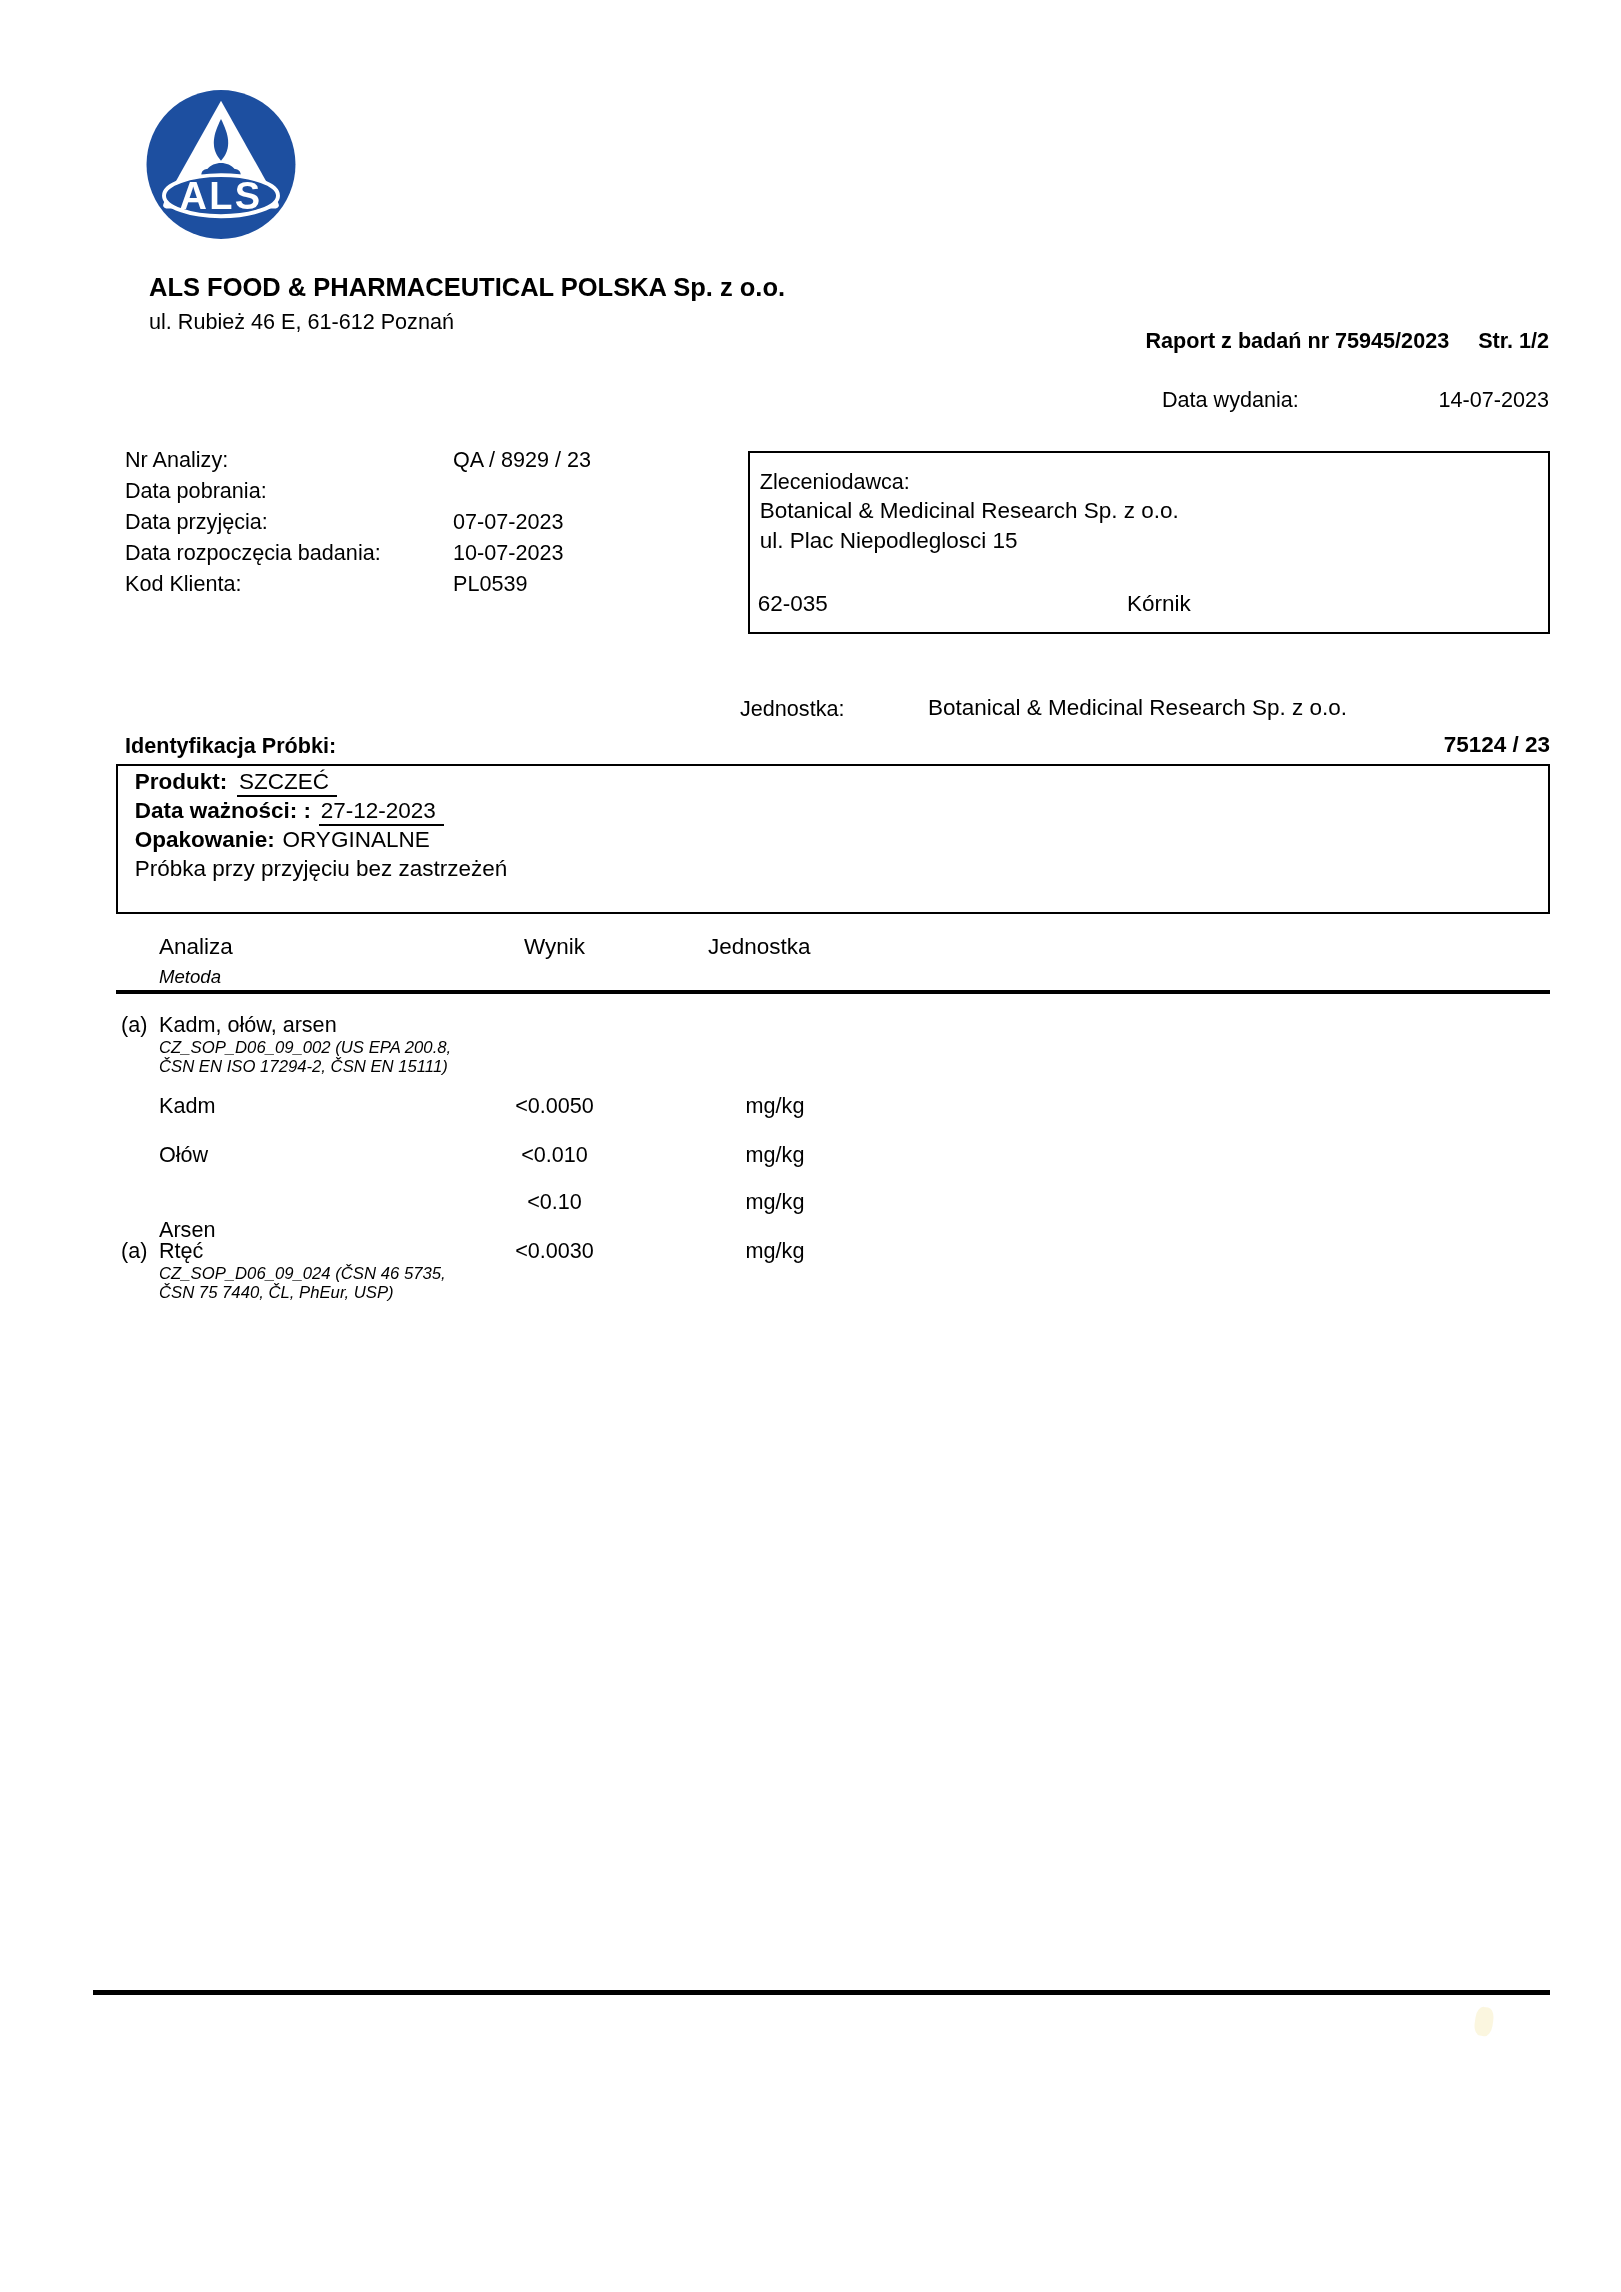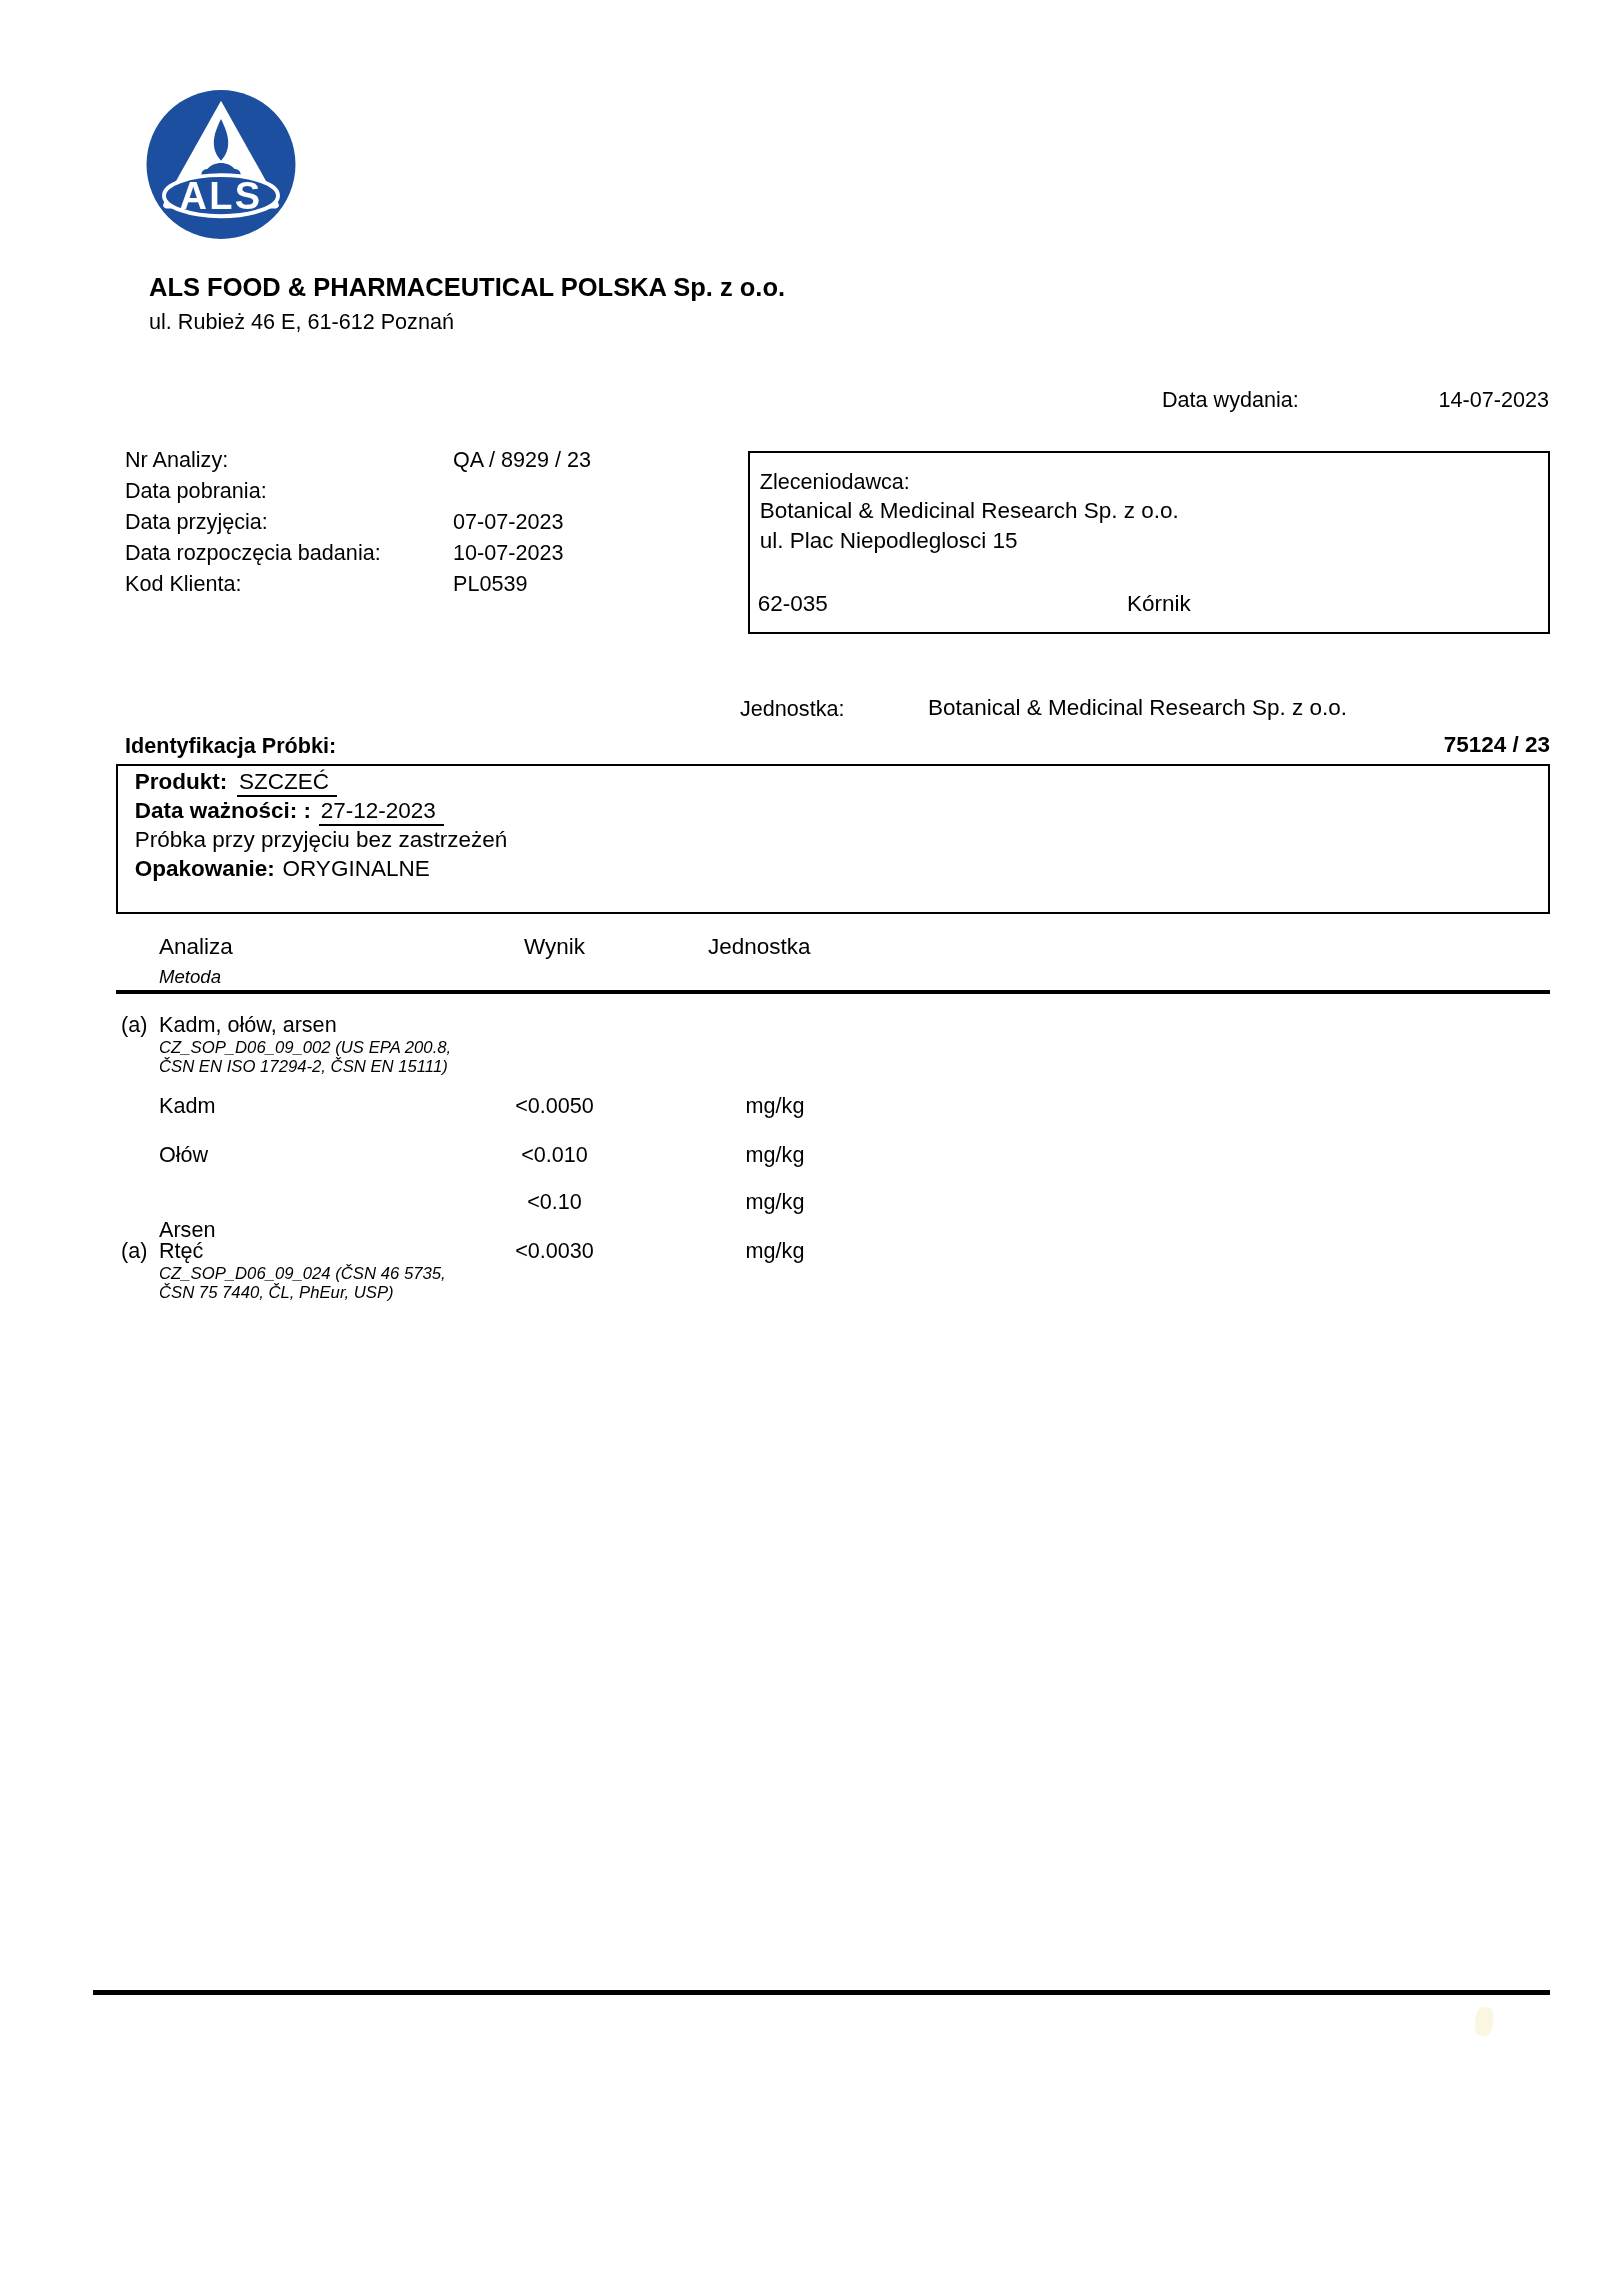--- a/index.html
+++ b/index.html
@@ -74,20 +74,23 @@
       <path d="M50 20 C45 30 42.5 39 50 47.5 C57.5 39 55 30 50 20 Z" fill="#1d4fa0"></path>
       <path d="M41 53 a3.5 3.5 0 1 0 2 6 h14 a3.5 3.5 0 1 0 2 -6 c-2 -2.5 -5.5 -4 -9 -4 s-7 1.5 -9 4 z" fill="#1d4fa0"></path>
       <ellipse cx="50" cy="70.5" rx="37.5" ry="13.5" fill="#1d4fa0" stroke="#ffffff" stroke-width="2.6"></ellipse>
       <text x="50" y="79" text-anchor="middle" font-family="Liberation Sans, sans-serif" font-weight="bold" font-size="25" letter-spacing="1.5" fill="#ffffff">ALS</text>
     </svg>
   </div>
 
   <div class="abs company-name">ALS FOOD &amp; PHARMACEUTICAL POLSKA Sp. z o.o.</div>
   <div class="abs company-address">ul. Rubież 46 E, 61-612 Poznań</div>
 
+  <div class="abs report-title">
+    <span>Raport z badań nr 75945/2023</span><span class="pg">Str. 1/2</span>
+  </div>
 
   <div class="abs issue-row">
     <span>Data wydania:</span>
     <span>14-07-2023</span>
   </div>
 
   <div class="abs info-block">
     <div class="info-row">
       <span class="lbl">Nr Analizy:</span>
       <span>QA / 8929 / 23</span>
@@ -124,24 +127,24 @@
   <span class="abs sample-header">Identyfikacja Próbki:</span>
   <span class="abs sample-number">75124 / 23</span>
 
   <div class="abs sample-box">
     <div class="sample-line">
       <span class="b">Produkt:</span><span class="uline gap10">SZCZEĆ</span>
     </div>
     <div class="sample-line">
       <span class="b">Data ważności: :</span><span class="uline gap8">27-12-2023</span>
     </div>
-    <div class="sample-line">Próbka przy przyjęciu bez zastrzeżeń</div>
     <div class="sample-line">
       <span class="b">Opakowanie:</span><span class="gap8">ORYGINALNE</span>
     </div>
+    <div class="sample-line">Próbka przy przyjęciu bez zastrzeżeń</div>
   </div>
 
   <span class="abs th col-analysis">Analiza</span>
   <span class="abs th th-result">Wynik</span>
   <span class="abs th th-unit">Jednostka</span>
   <span class="abs metoda">Metoda</span>
   <div class="abs rule-top"></div>
 
   <span class="abs marker" style="top:1012px;">(a)</span>
   <span class="abs row-name" style="top:1012px;">Kadm, ołów, arsen</span>

